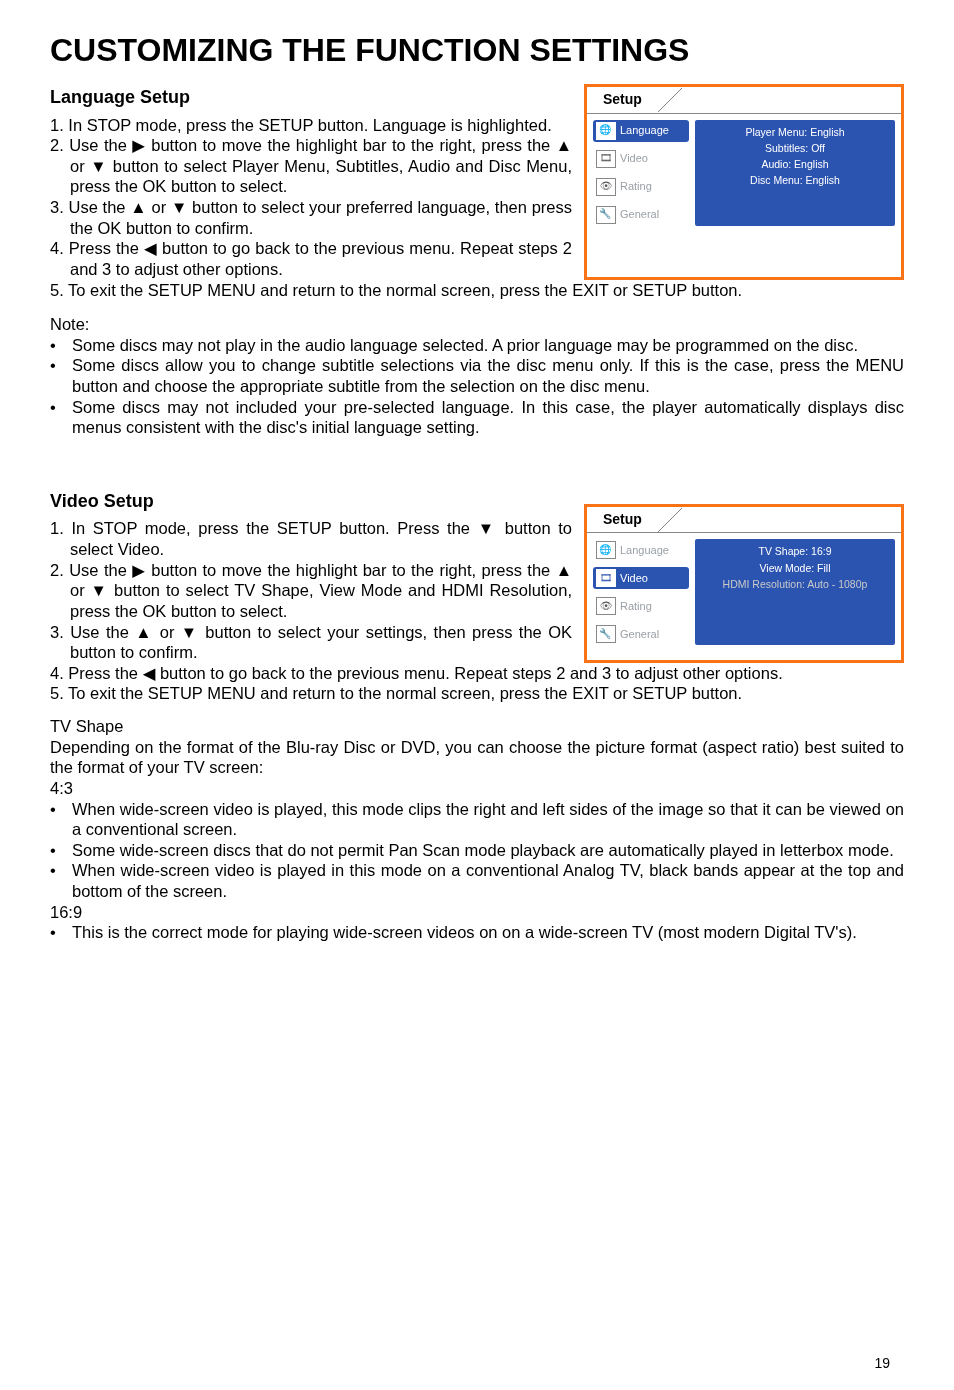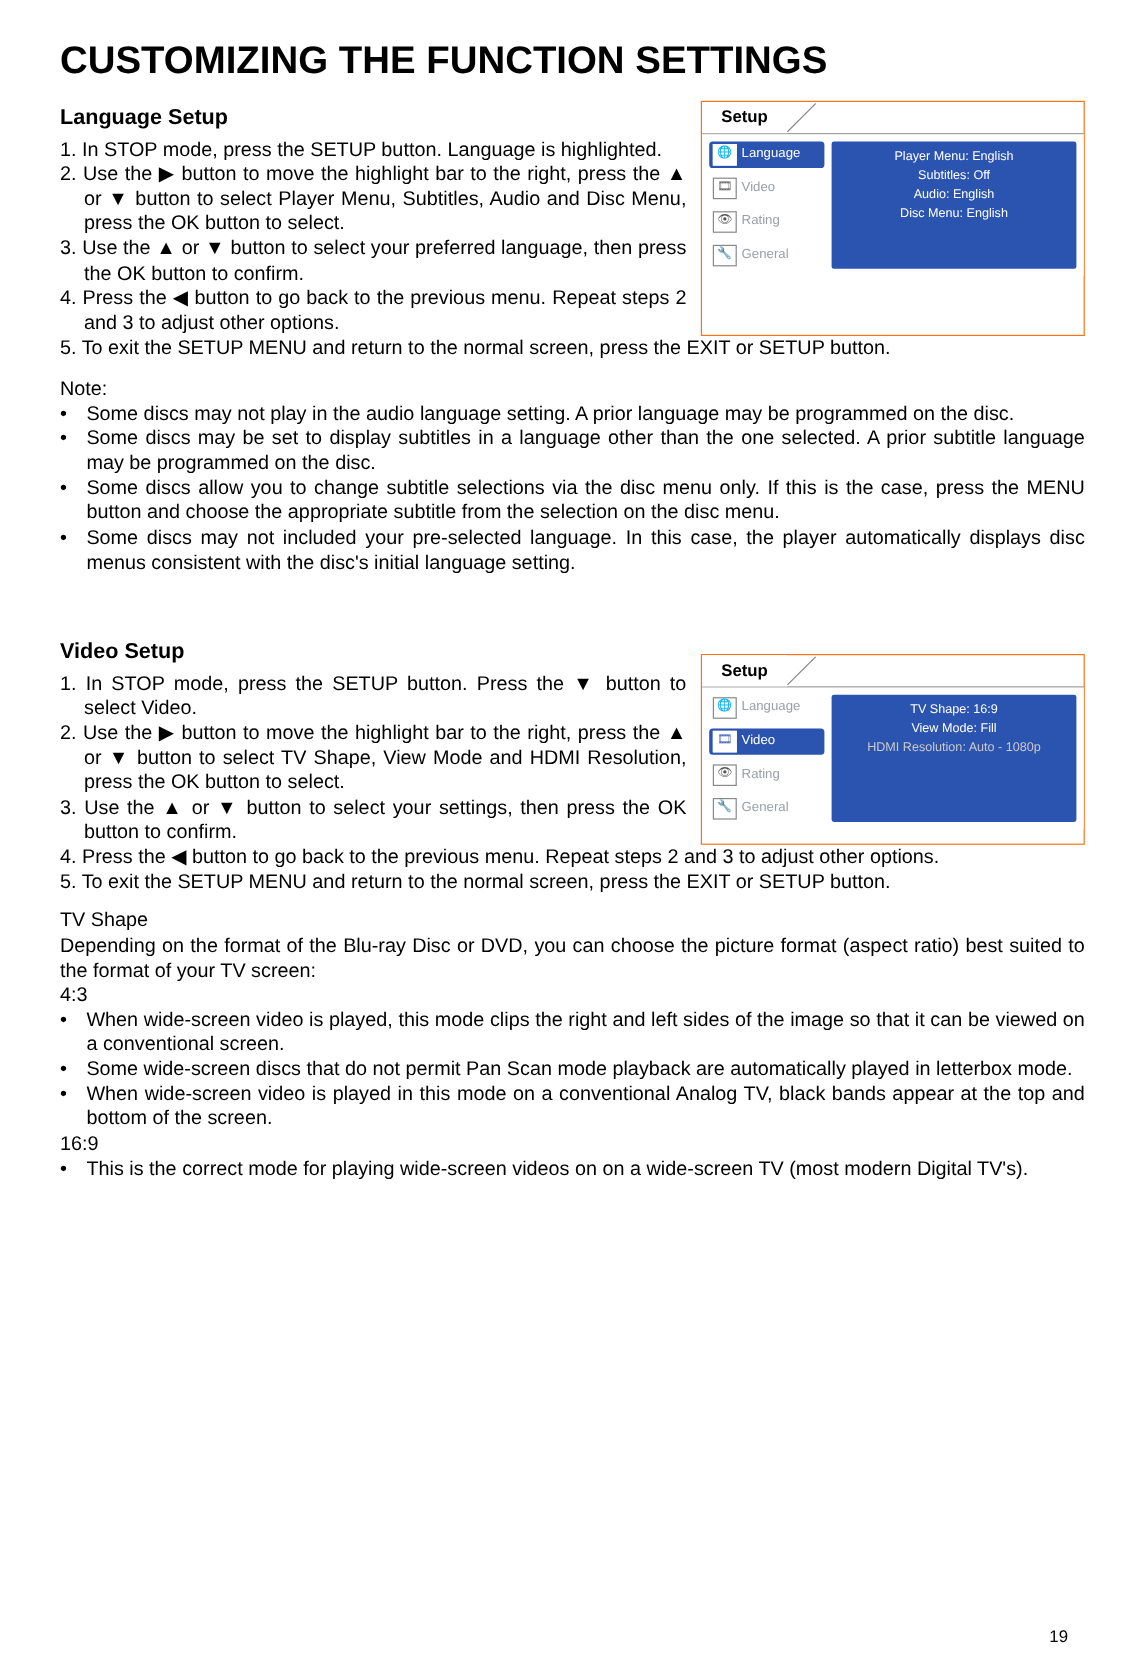--- a/index.html
+++ b/index.html
@@ -28,21 +28,21 @@
   .numbered li { list-style: none; padding-left: 20px; text-indent: -20px; margin-bottom: 0px; }
   .numbered .wrap { text-align: justify; }
   .note-title { font-size: 16.5px; margin-top: 14px; }
   .bullets { font-size: 16.5px; }
   .bullets li { list-style: none; padding-left: 22px; text-indent: -22px; margin-bottom: 0px; text-align: justify;}
   .bullets li::before { content: "•"; display:inline-block; width:22px; text-indent:0; }
   .two-col { display: flex; gap: 12px; }
   .left-col { flex: 1; }
   .setup-panel {
     width: 320px;
-    border: 1px solid #f97316;
+    border: 3px solid #f97316;
     margin-top: 2px;
     background: #fff;
     flex-shrink: 0;
   }
   .setup-header {
     display:flex;
     align-items:center;
     border-bottom: 1px solid #888;
   }
   .setup-tab {
@@ -154,22 +154,21 @@
     </div>
   </div>
 </div>
 
 <ul class="numbered">
   <li class="wrap">5. To exit the SETUP MENU and return to the normal screen, press the EXIT or SETUP button.</li>
 </ul>
 
 <div class="note-title">Note:</div>
 <ul class="bullets">
-  <li>Some discs may not play in the audio language setting. A prior language may be programmed on the disc.</li>
-  <li>Some discs may be set to display subtitles in a language other than the one selected. A prior subtitle language may be programmed on the disc.</li>
+  <li>Some discs may not play in the audio language selected. A prior language may be programmed on the disc.</li>
   <li>Some discs allow you to change subtitle selections via the disc menu only. If this is the case, press the MENU button and choose the appropriate subtitle from the selection on the disc menu.</li>
   <li>Some discs may not included your pre-selected language. In this case, the player automatically displays disc menus consistent with the disc's initial language setting.</li>
 </ul>
 
 <div class="spacer"></div>
 <div class="spacer"></div>
 
 <div class="two-col">
   <div class="left-col">
     <div class="section-title">Video Setup</div>

